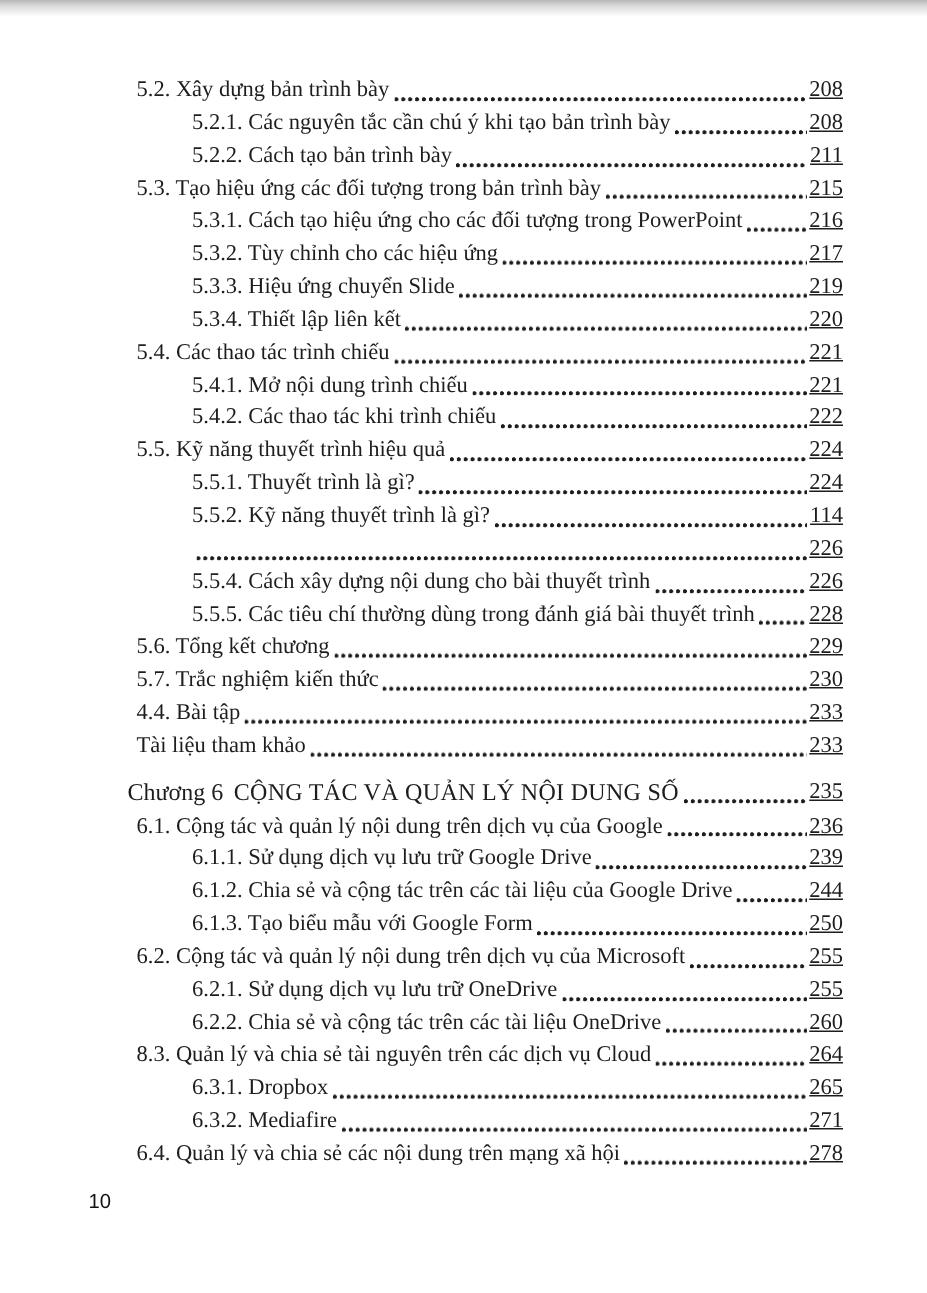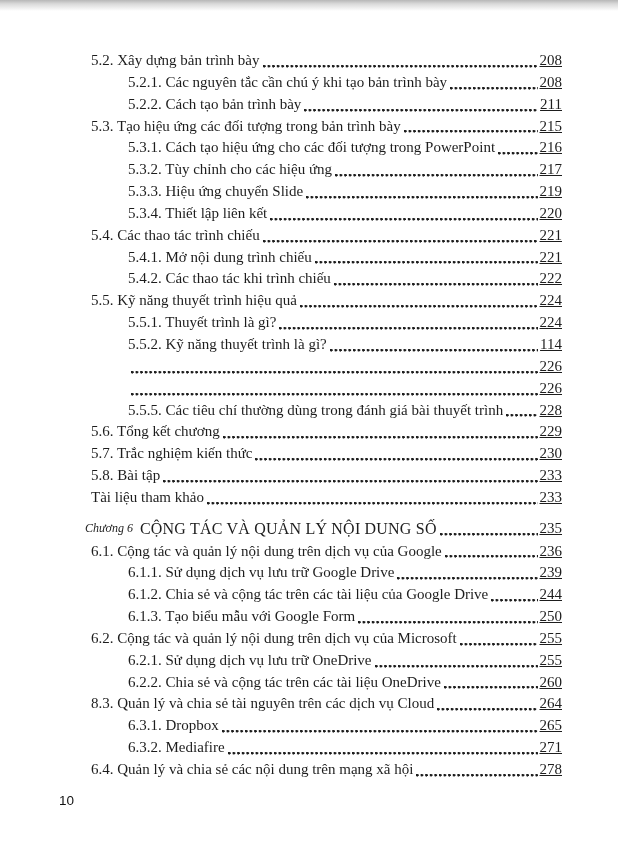--- a/index.html
+++ b/index.html
@@ -25,23 +25,22 @@
     line-height: 21.85px;
     font-size: 15px;
   }
   .row .title { white-space: nowrap; }
   .row .pagenum { white-space: nowrap; text-decoration: underline; }
   .row:not(.lvl0) .prefix { display: none; }
   .lvl1 { padding-left: 6px; }
   .lvl2 { padding-left: 43px; }
   .lvl0 { margin-top: 9px; margin-bottom: 1px; }
   .lvl0 .prefix {
-    font-style: italic;
     margin-right: 7px;
-    font-size: 12px;
+    font-size: 16px;
   }
   .lvl0 .title {
     font-weight: normal;
     font-size: 16px;
     letter-spacing: 0.2px;
   }
   .leader {
     flex: 1 1 auto;
     min-width: 8px;
     height: 4px;
@@ -150,20 +149,21 @@
     <span class="leader"></span>
     <span class="pagenum">114</span>
   </div>
     <div class="row lvl2">
 
     <span class="leader"></span>
     <span class="pagenum">226</span>
   </div>
     <div class="row lvl2">
 
+    <span class="title">5.5.4. Cách xây dựng nội dung cho bài thuyết trình</span>
     <span class="leader"></span>
     <span class="pagenum">226</span>
   </div>
     <div class="row lvl2">
 
     <span class="title">5.5.5. Các tiêu chí thường dùng trong đánh giá bài thuyết trình</span>
     <span class="leader"></span>
     <span class="pagenum">228</span>
   </div>
     <div class="row lvl1">
@@ -173,21 +173,21 @@
     <span class="pagenum">229</span>
   </div>
     <div class="row lvl1">
 
     <span class="title">5.7. Trắc nghiệm kiến thức</span>
     <span class="leader"></span>
     <span class="pagenum">230</span>
   </div>
     <div class="row lvl1">
 
-    <span class="title">5.8. Bài tập</span>
+    <span class="title">4.4. Bài tập</span>
     <span class="leader"></span>
     <span class="pagenum">233</span>
   </div>
     <div class="row lvl1">
 
     <span class="title">Tài liệu tham khảo</span>
     <span class="leader"></span>
     <span class="pagenum">233</span>
   </div>
     <div class="row lvl0">

